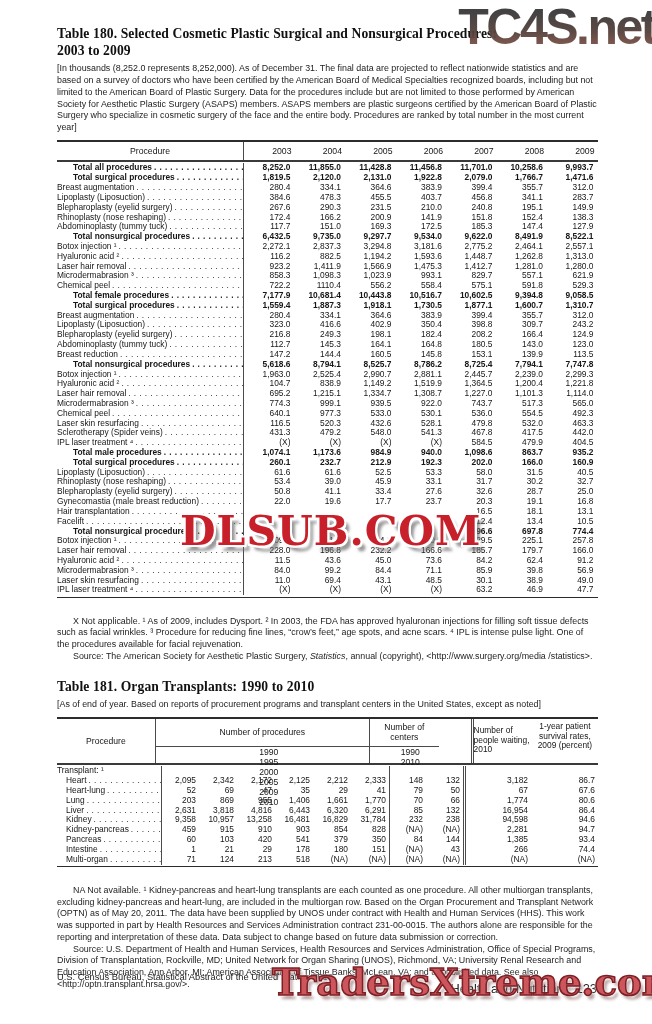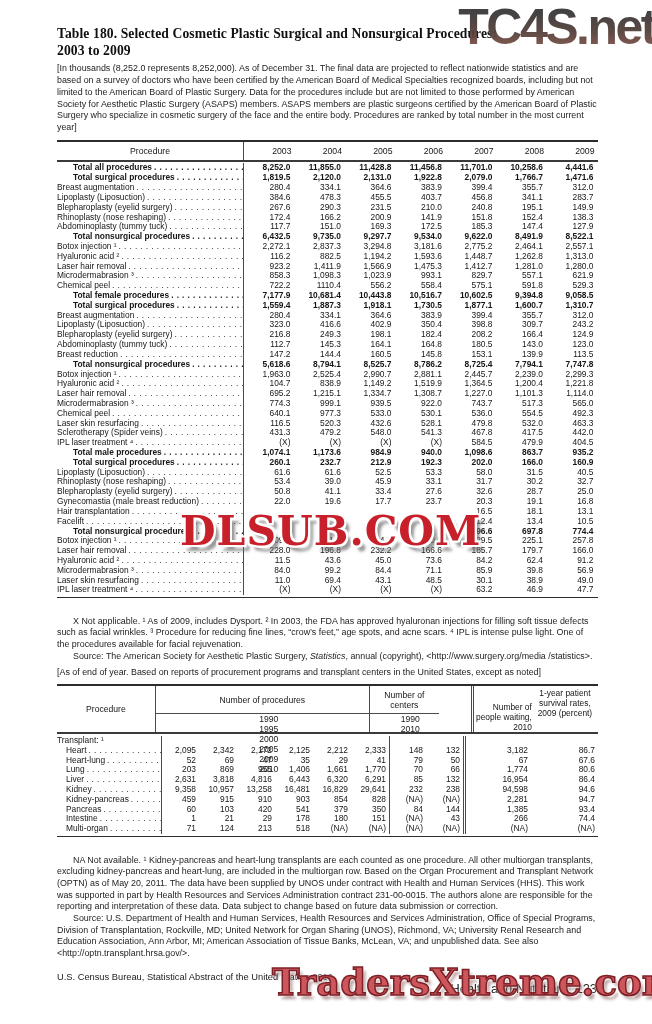--- a/index.html
+++ b/index.html
@@ -43,21 +43,21 @@
   .t181-head{display:flex;border-bottom:2.2px solid #3a3a3a;font-size:8.6px;}
   .h-proc{width:104px;display:flex;align-items:center;justify-content:center;box-sizing:border-box;}
   .h-gp{width:228px;border-left:1px solid #4a4a4a;box-sizing:border-box;}
   .h-gc{width:74px;border-left:1px solid #4a4a4a;box-sizing:border-box;}
   .gt{min-height:28px;display:flex;align-items:center;justify-content:center;text-align:center;
       border-bottom:1px solid #4a4a4a;box-sizing:border-box;padding:2px 2px;}
   .gy{display:flex;height:16px;align-items:center;flex-direction:column;}
   .h-gp .gy .v{width:38px;}
   .h-gc .gy .v{width:37px;}
   .h-w{width:68px;border-left:3px double #4a4a4a;box-sizing:border-box;font-size:8.4px;line-height:9.7px;
-       text-align:right;padding:17px 3px 0 0;margin-left:32px;}
+       text-align:left;padding:7px 3px 0 0;margin-left:32px;}
   .h-s{width:67px;box-sizing:border-box;font-size:8.4px;line-height:9.7px;text-align:center;padding:3px 3px 0 0;}
 
   .fn{font-size:8.9px;line-height:11.7px;margin-top:18px;width:541px;color:#1d1d1d;}
   .fn p{margin:0;text-indent:16px;}
   .it{font-style:italic;}
   .t2{margin-top:16px;}
 
   #f-right{position:absolute;top:981px;right:55px;font-size:12.8px;color:#222;}
   #f-right .pg{margin-left:12px;}
   #f-left{position:absolute;top:972px;left:57px;font-size:9.3px;color:#222;}
@@ -106,21 +106,21 @@
             <div class="tlabel">
               <span class="lt">Total all procedures</span>
               <span class="leader"></span>
             </div>
             <div class="v gl">8,252.0</div>
             <div class="v ">11,855.0</div>
             <div class="v ">11,428.8</div>
             <div class="v ">11,456.8</div>
             <div class="v ">11,701.0</div>
             <div class="v ">10,258.6</div>
-            <div class="v ">4,441.6</div>
+            <div class="v ">9,993.7</div>
           </div>
           <div class="trow b">
             <div class="tlabel">
               <span class="lt">Total surgical procedures</span>
               <span class="leader"></span>
             </div>
             <div class="v gl">1,819.5</div>
             <div class="v ">2,120.0</div>
             <div class="v ">2,131.0</div>
             <div class="v ">1,922.8</div>
@@ -675,20 +675,21 @@
             <div class="v ">47.7</div>
           </div>
         </div>
     </div>
 
     <div class="fn">
       <p>X Not applicable. ¹ As of 2009, includes Dysport. ² In 2003, the FDA has approved hyaluronan injections for filling soft tissue defects such as facial wrinkles. ³ Procedure for reducing fine lines, “crow’s feet,” age spots, and acne scars. ⁴ IPL is intense pulse light. One of the procedures available for facial rejuvenation.</p>
       <p><span>Source: The American Society for Aesthetic Plastic Surgery, </span><span class="it">Statistics</span><span>, annual (copyright), &lt;http://www.surgery.org/media /statistics&gt;.</span></p>
     </div>
 
+    <div class="t-title t2">Table 181. Organ Transplants: 1990 to 2010</div>
     <div class="note">[As of end of year. Based on reports of procurement programs and transplant centers in the United States, except as noted]</div>
 
     <div class="tbl t181">
       <div class="t181-head">
         <div class="h-proc">Procedure</div>
         <div class="h-gp">
           <div class="gt">Number of procedures</div>
           <div class="gy" id="t181-years-proc">
               <div class="v n">1990</div>
               <div class="v n">1995</div>
@@ -791,21 +792,21 @@
           <div class="trow ind">
             <div class="tlabel">
               <span class="lt">Kidney</span>
               <span class="leader"></span>
             </div>
             <div class="v n gl">9,358</div>
             <div class="v n">10,957</div>
             <div class="v n">13,258</div>
             <div class="v n">16,481</div>
             <div class="v n">16,829</div>
-            <div class="v n">29,641</div>
+            <div class="v n">31,784</div>
             <div class="v c gc">232</div>
             <div class="v c">238</div>
             <div class="v w gw">94,598</div>
             <div class="v s">94.6</div>
           </div>
           <div class="trow ind">
             <div class="tlabel">
               <span class="lt">Kidney-pancreas</span>
               <span class="leader"></span>
             </div>

